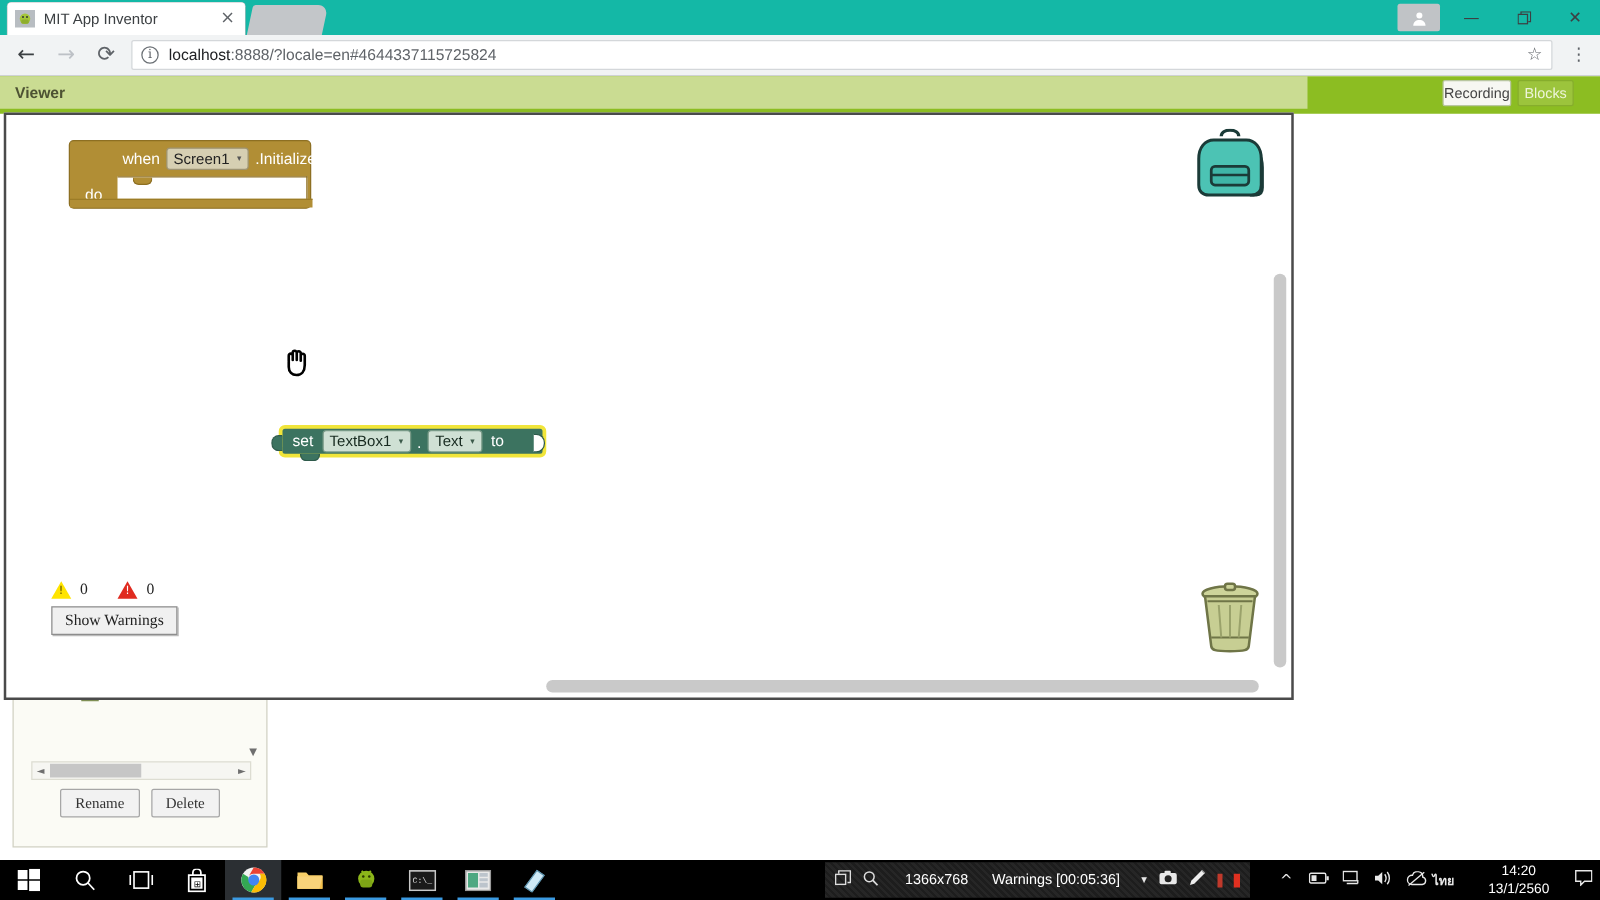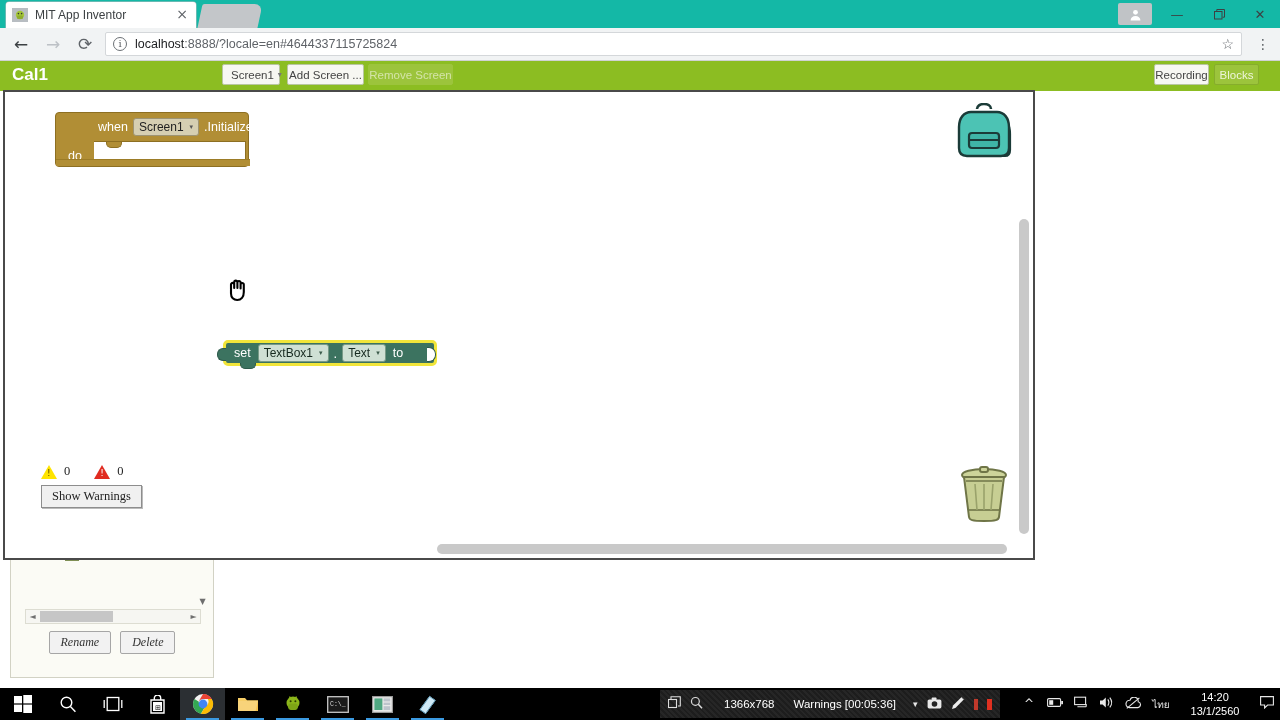--- a/index.html
+++ b/index.html
@@ -159,21 +159,21 @@
   .tree-hscroll {
     position: absolute; left: 14px; top: 508px; width: 176px; height: 15px;
     background: #f6f6f2; border: 1px solid #ddddd2;
     display: flex; align-items: center;
   }
   .tree-hscroll .arr { width: 13px; text-align: center; font-size: 8px; color: #6f6f6f; font-family: "DejaVu Sans", sans-serif; }
   .tree-hscroll .thumb { flex: 1 1 auto; height: 11px; background: #c6c6c6; margin: 0 1px; max-width: 120px;}
   .tree-hscroll .gap { flex: 1 1 auto; }
   .panel-btnrow {
     position: absolute; left: 0; top: 530px; width: 202px;
-    display: flex; justify-content: center; gap: 9px; font-style: italic;
+    display: flex; justify-content: center; gap: 9px;
   }
   .plainbtn {
     border: 1px solid #a6a6a6; background: #f2f2f2; border-radius: 2px;
     font-size: 12px; color: #333; padding: 3px 11px;
     font-family: "Liberation Serif", serif;
   }
   
   #media-panel { left: 10px; top: 630px; width: 204px; height: 60px; }
 
   
@@ -291,21 +291,21 @@
   }
   .rec-txt { color: #ffffff; font-size: 11.5px; font-family: "Liberation Sans", sans-serif; white-space: nowrap; margin-left: 12px; }
   .rec-ico { color: #e8e8e8; font-size: 13px; font-family: "DejaVu Sans", sans-serif; }
   .rec-pause { width: 9px; height: 11px; background: #c0392b; }
   .rec-stop { width: 11px; height: 11px; background: #e03020; }
   .tray {
     position: absolute; right: 0; top: 688px; height: 32px; display: flex;
     align-items: center; gap: 0;
   }
   .tray-ico { width: 26px; text-align: center; color: #e8e8e8; font-size: 12px; font-family: "DejaVu Sans", sans-serif; }
-  .tray-lang { width: 30px; text-align: center; color: #e8e8e8; font-size: 10px; }
+  .tray-lang { width: 30px; text-align: left; color: #e8e8e8; font-size: 10px; font-weight: bold; }
   .clock { width: 78px; text-align: center; color: #ffffff; font-size: 11px; line-height: 14px; }
   .action-center { width: 26px; text-align: center; color: #e8e8e8; font-size: 13px; font-family: "DejaVu Sans", sans-serif; }
 </style>
 </head>
 <body>
 
 <div id="root">
 
   <div class="chrome-tabstrip">
     <div class="tab">
@@ -497,20 +497,21 @@
         <div class="plainbtn">Delete</div>
       </div>
     </div>
 
     <div class="panel" id="media-panel">
       <div class="panel-head">Media</div>
 
     </div>
 
     <div id="viewer-panel">
+      <div class="viewer-head">Viewer</div>
 
       <div class="workspace">
         <div class="ws-inner">
 
           <div class="blk blk-event">
             <div class="blk-row1">
               <span class="lbl-w">when</span>
               <span class="drop">
                 <span>Screen1</span>
                 <span class="caret2">▾</span>

